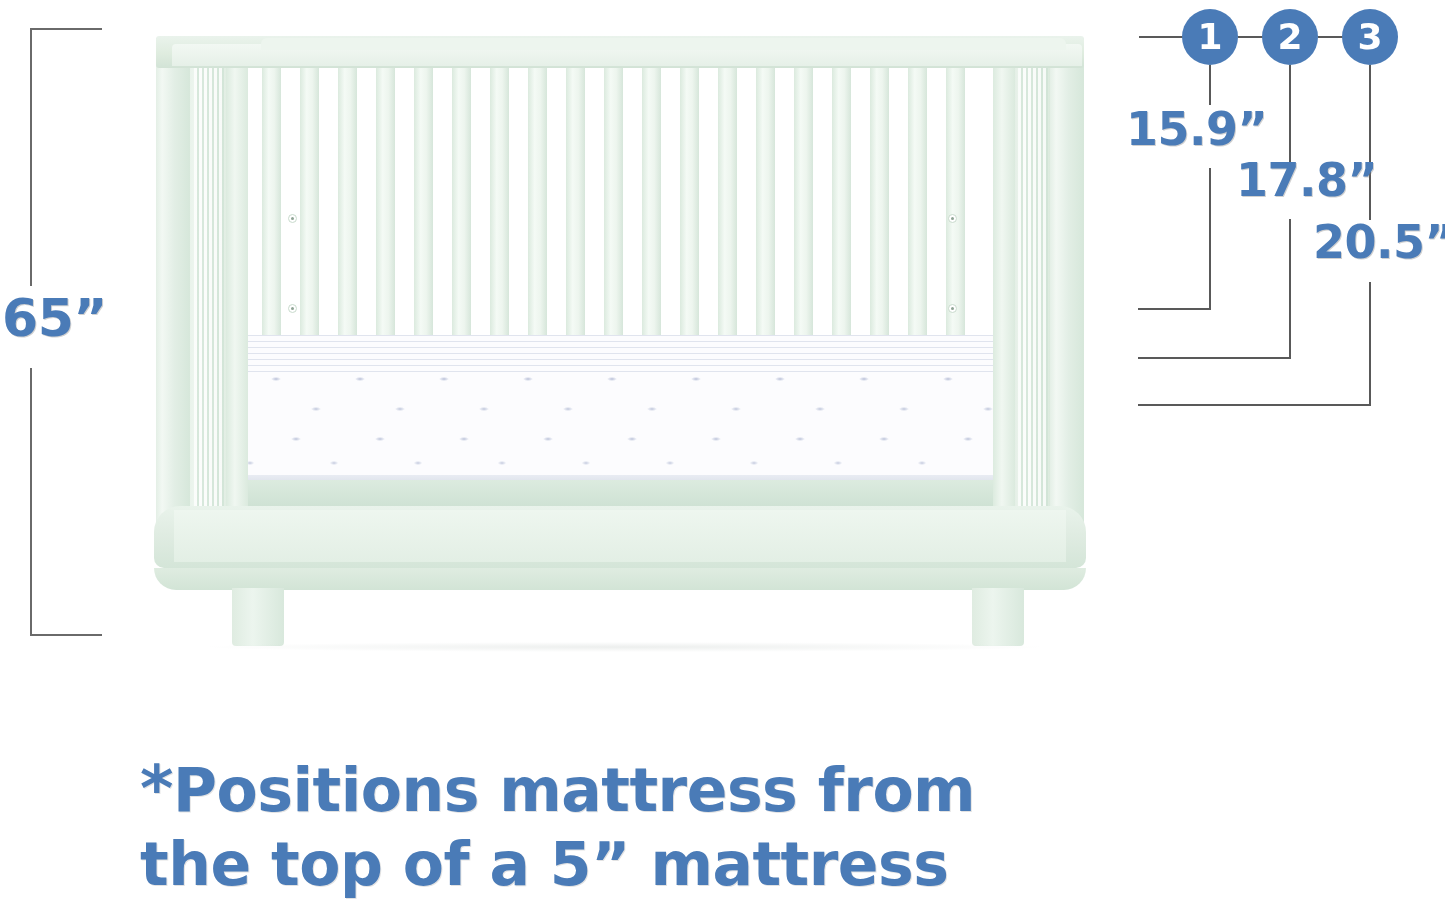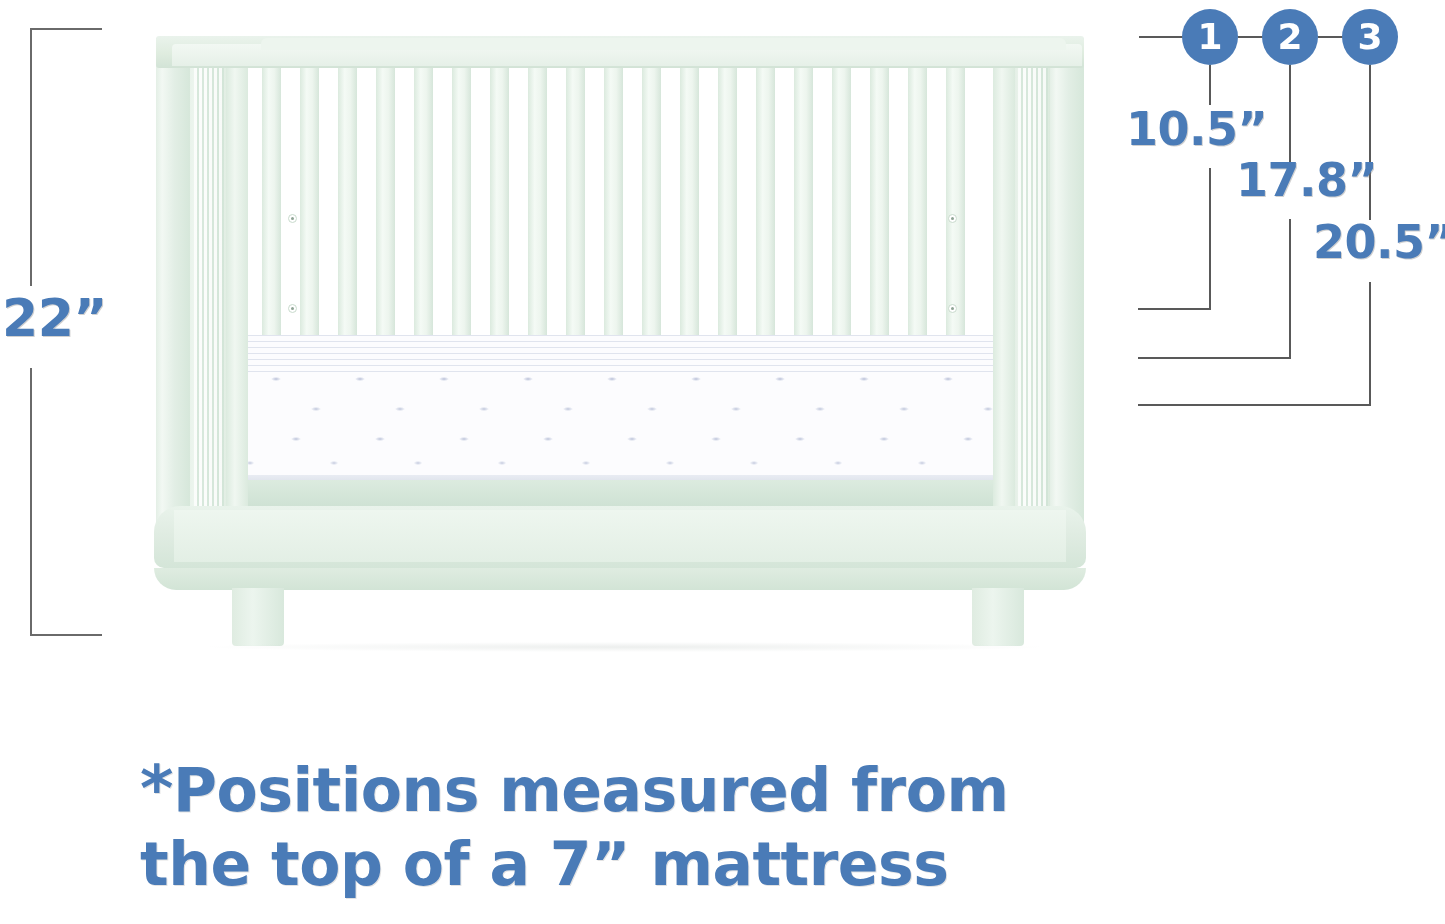--- a/index.html
+++ b/index.html
@@ -318,44 +318,44 @@
     <div class="leg" id="leg-left"></div>
     <div class="leg" id="leg-right"></div>
 
     <div class="ground-shadow"></div>
   </div>
 
   <div class="dim-left-cap-top"></div>
   <div class="dim-left-seg-top"></div>
   <div class="dim-left-seg-bottom"></div>
   <div class="dim-left-cap-bottom"></div>
-  <div class="blue-num" id="label-36">22”</div>
+  <div class="blue-num" id="label-36">65”</div>
 
   <div class="hline" id="conn-stub"></div>
   <div class="hline" id="conn-1-2"></div>
   <div class="hline" id="conn-2-3"></div>
 
   <div class="pos-circle" id="circle-1">1</div>
   <div class="pos-circle" id="circle-2">2</div>
   <div class="pos-circle" id="circle-3">3</div>
 
   <div class="vline" id="drop-1"></div>
   <div class="vline" id="drop-2"></div>
   <div class="vline" id="drop-3"></div>
 
-  <div class="blue-num" id="label-105">10.5”</div>
+  <div class="blue-num" id="label-105">15.9”</div>
   <div class="blue-num" id="label-155">17.8”</div>
   <div class="blue-num" id="label-205">20.5”</div>
 
   <div class="vline" id="leader-1-v"></div>
   <div class="vline" id="leader-2-v"></div>
   <div class="vline" id="leader-3-v"></div>
 
   <div class="hline" id="leader-1-h"></div>
   <div class="hline" id="leader-2-h"></div>
   <div class="hline" id="leader-3-h"></div>
 
   <div id="footnote">
-    <span class="star">*</span><span>Positions measured from</span><br>
-    <span>the top of a 7” mattress</span>
+    <span class="star">*</span><span>Positions mattress from</span><br>
+    <span>the top of a 5” mattress</span>
   </div>
 
 </div>
 
 </body></html>

